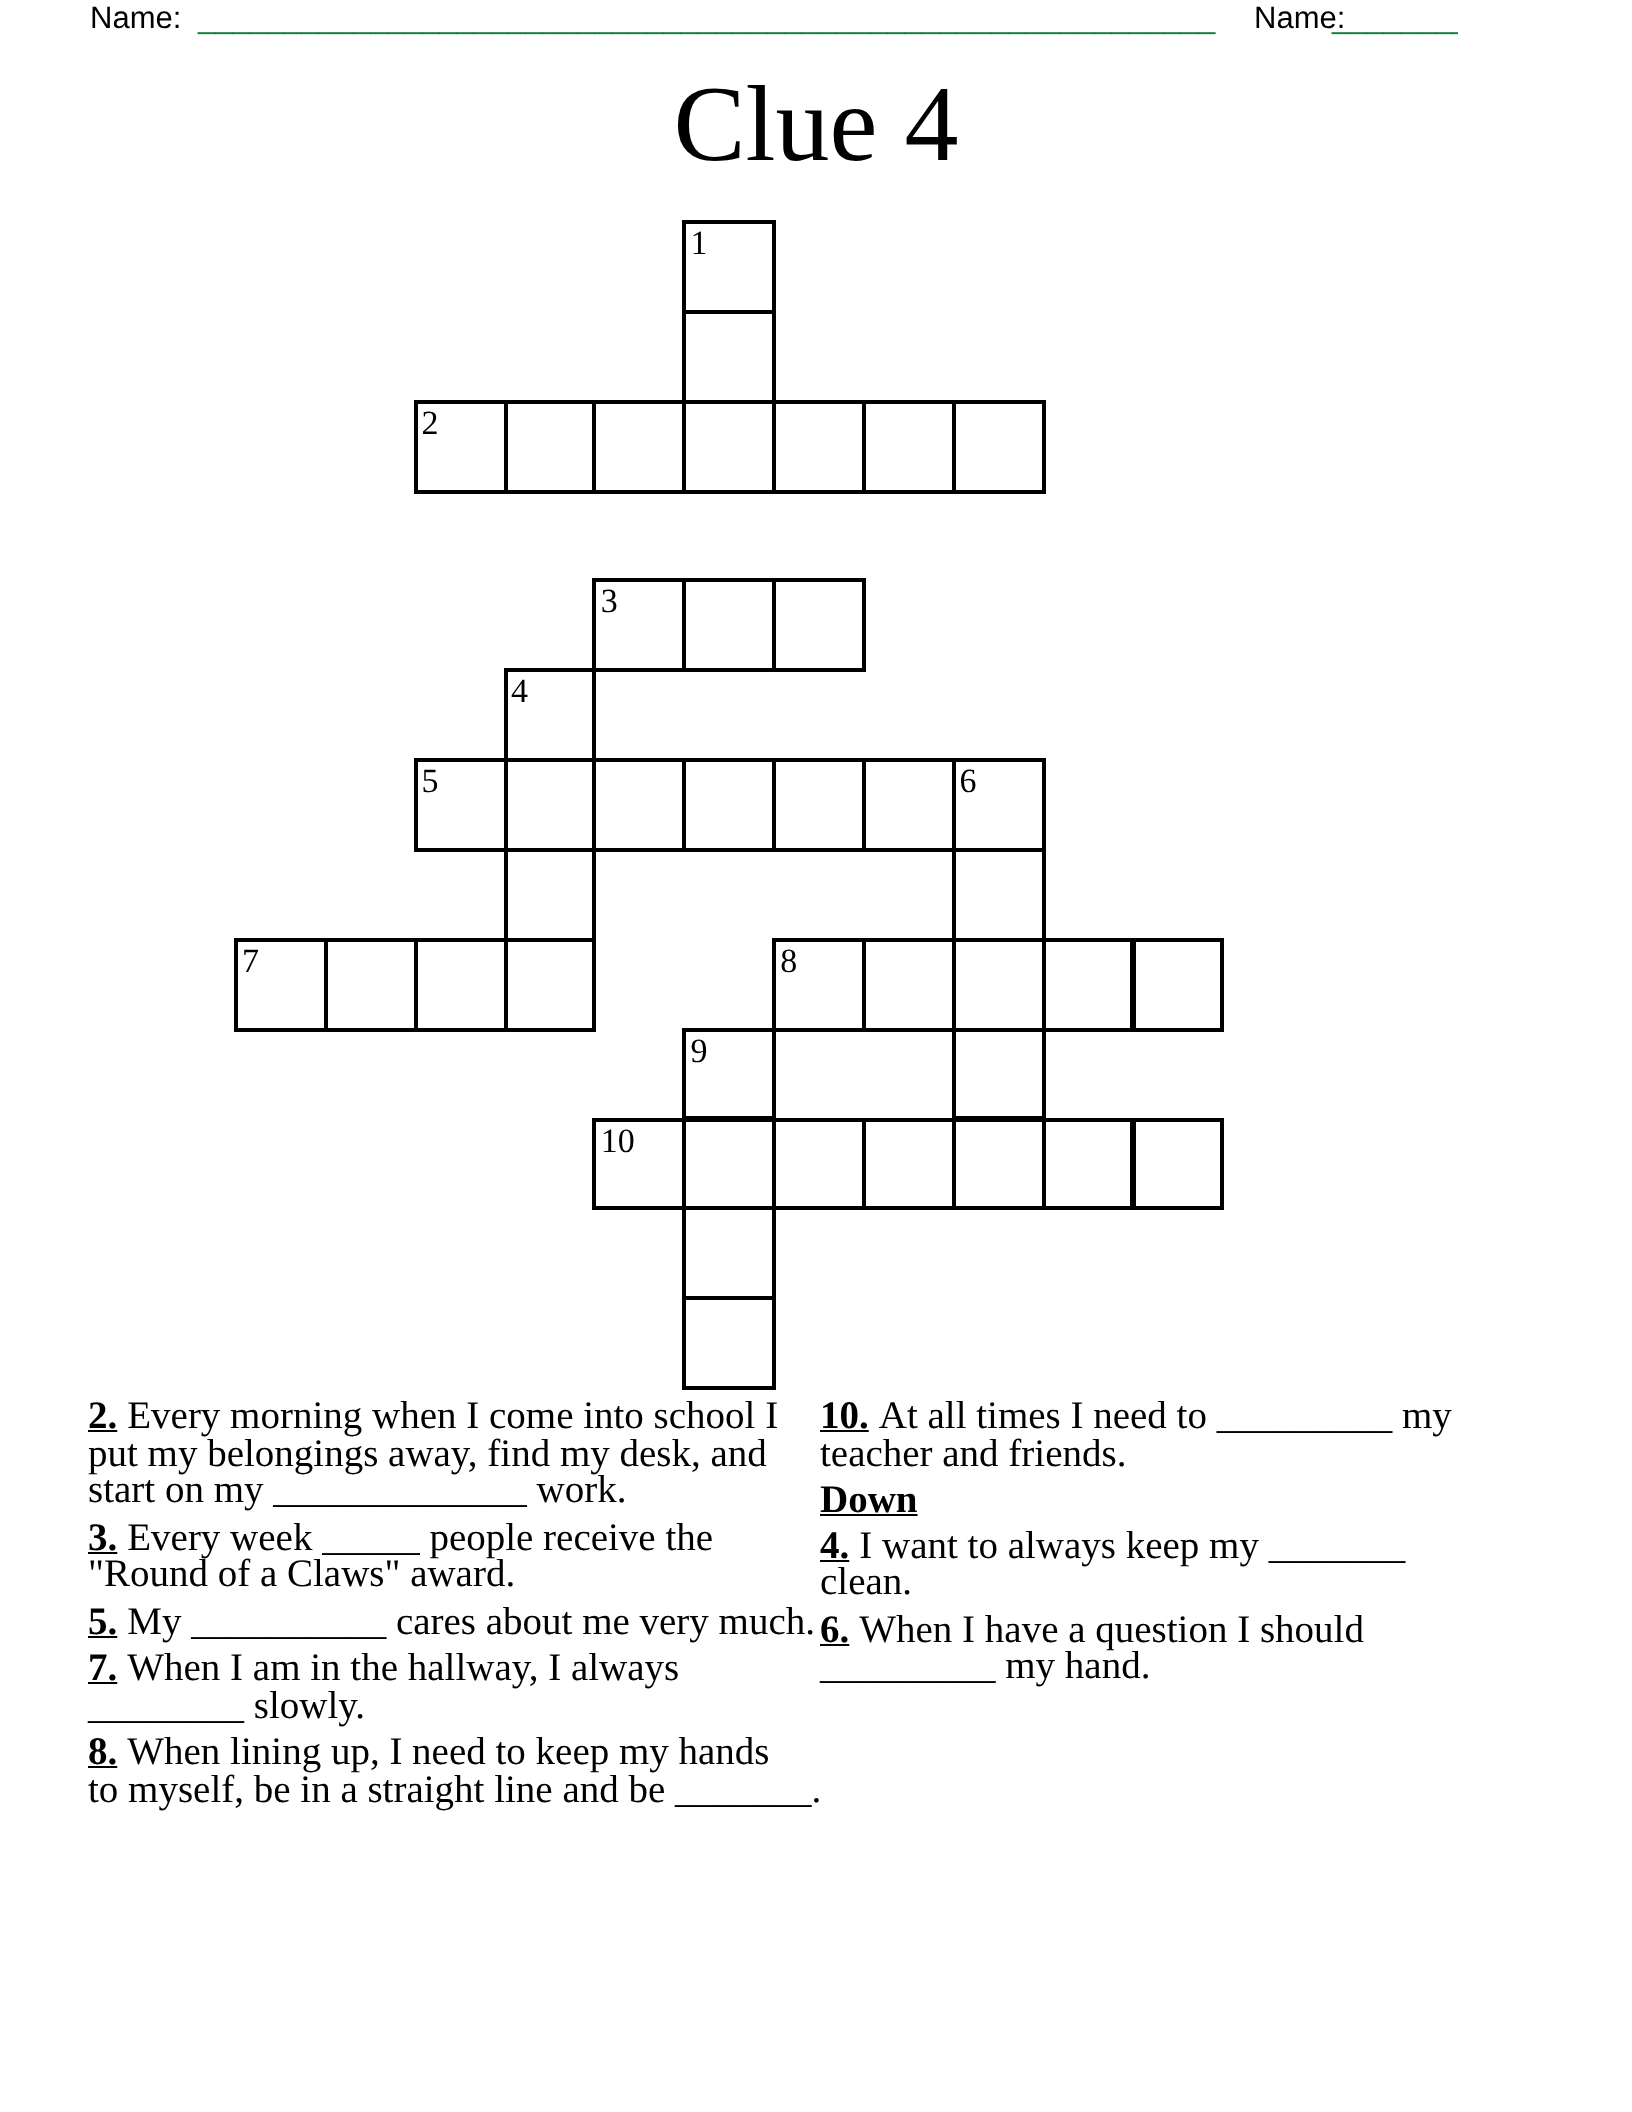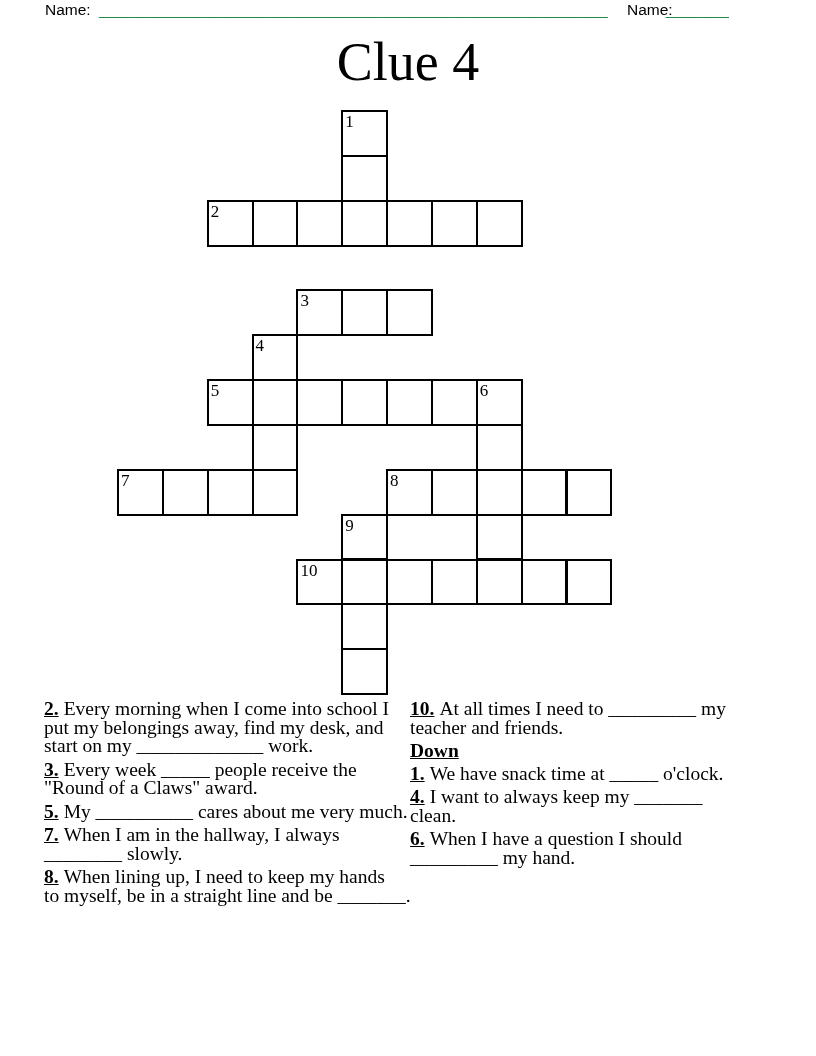--- a/index.html
+++ b/index.html
@@ -139,23 +139,20 @@
     </div>
   </div>
 
   <div class="clue-col col-right">
     <div class="clue">
       <span class="cnum">10.</span><span class="ctext">At all times I need to _________ my
 teacher and friends.</span>
     </div>
     <div class="clue-heading">Down</div>
     <div class="clue">
-      <span class="cnum">1.</span><span class="ctext">We have snack time at _____ o'clock.</span>
-    </div>
-    <div class="clue">
       <span class="cnum">4.</span><span class="ctext">I want to always keep my _______
 clean.</span>
     </div>
     <div class="clue">
       <span class="cnum">6.</span><span class="ctext">When I have a question I should
 _________ my hand.</span>
     </div>
   </div>
 
 </div>

